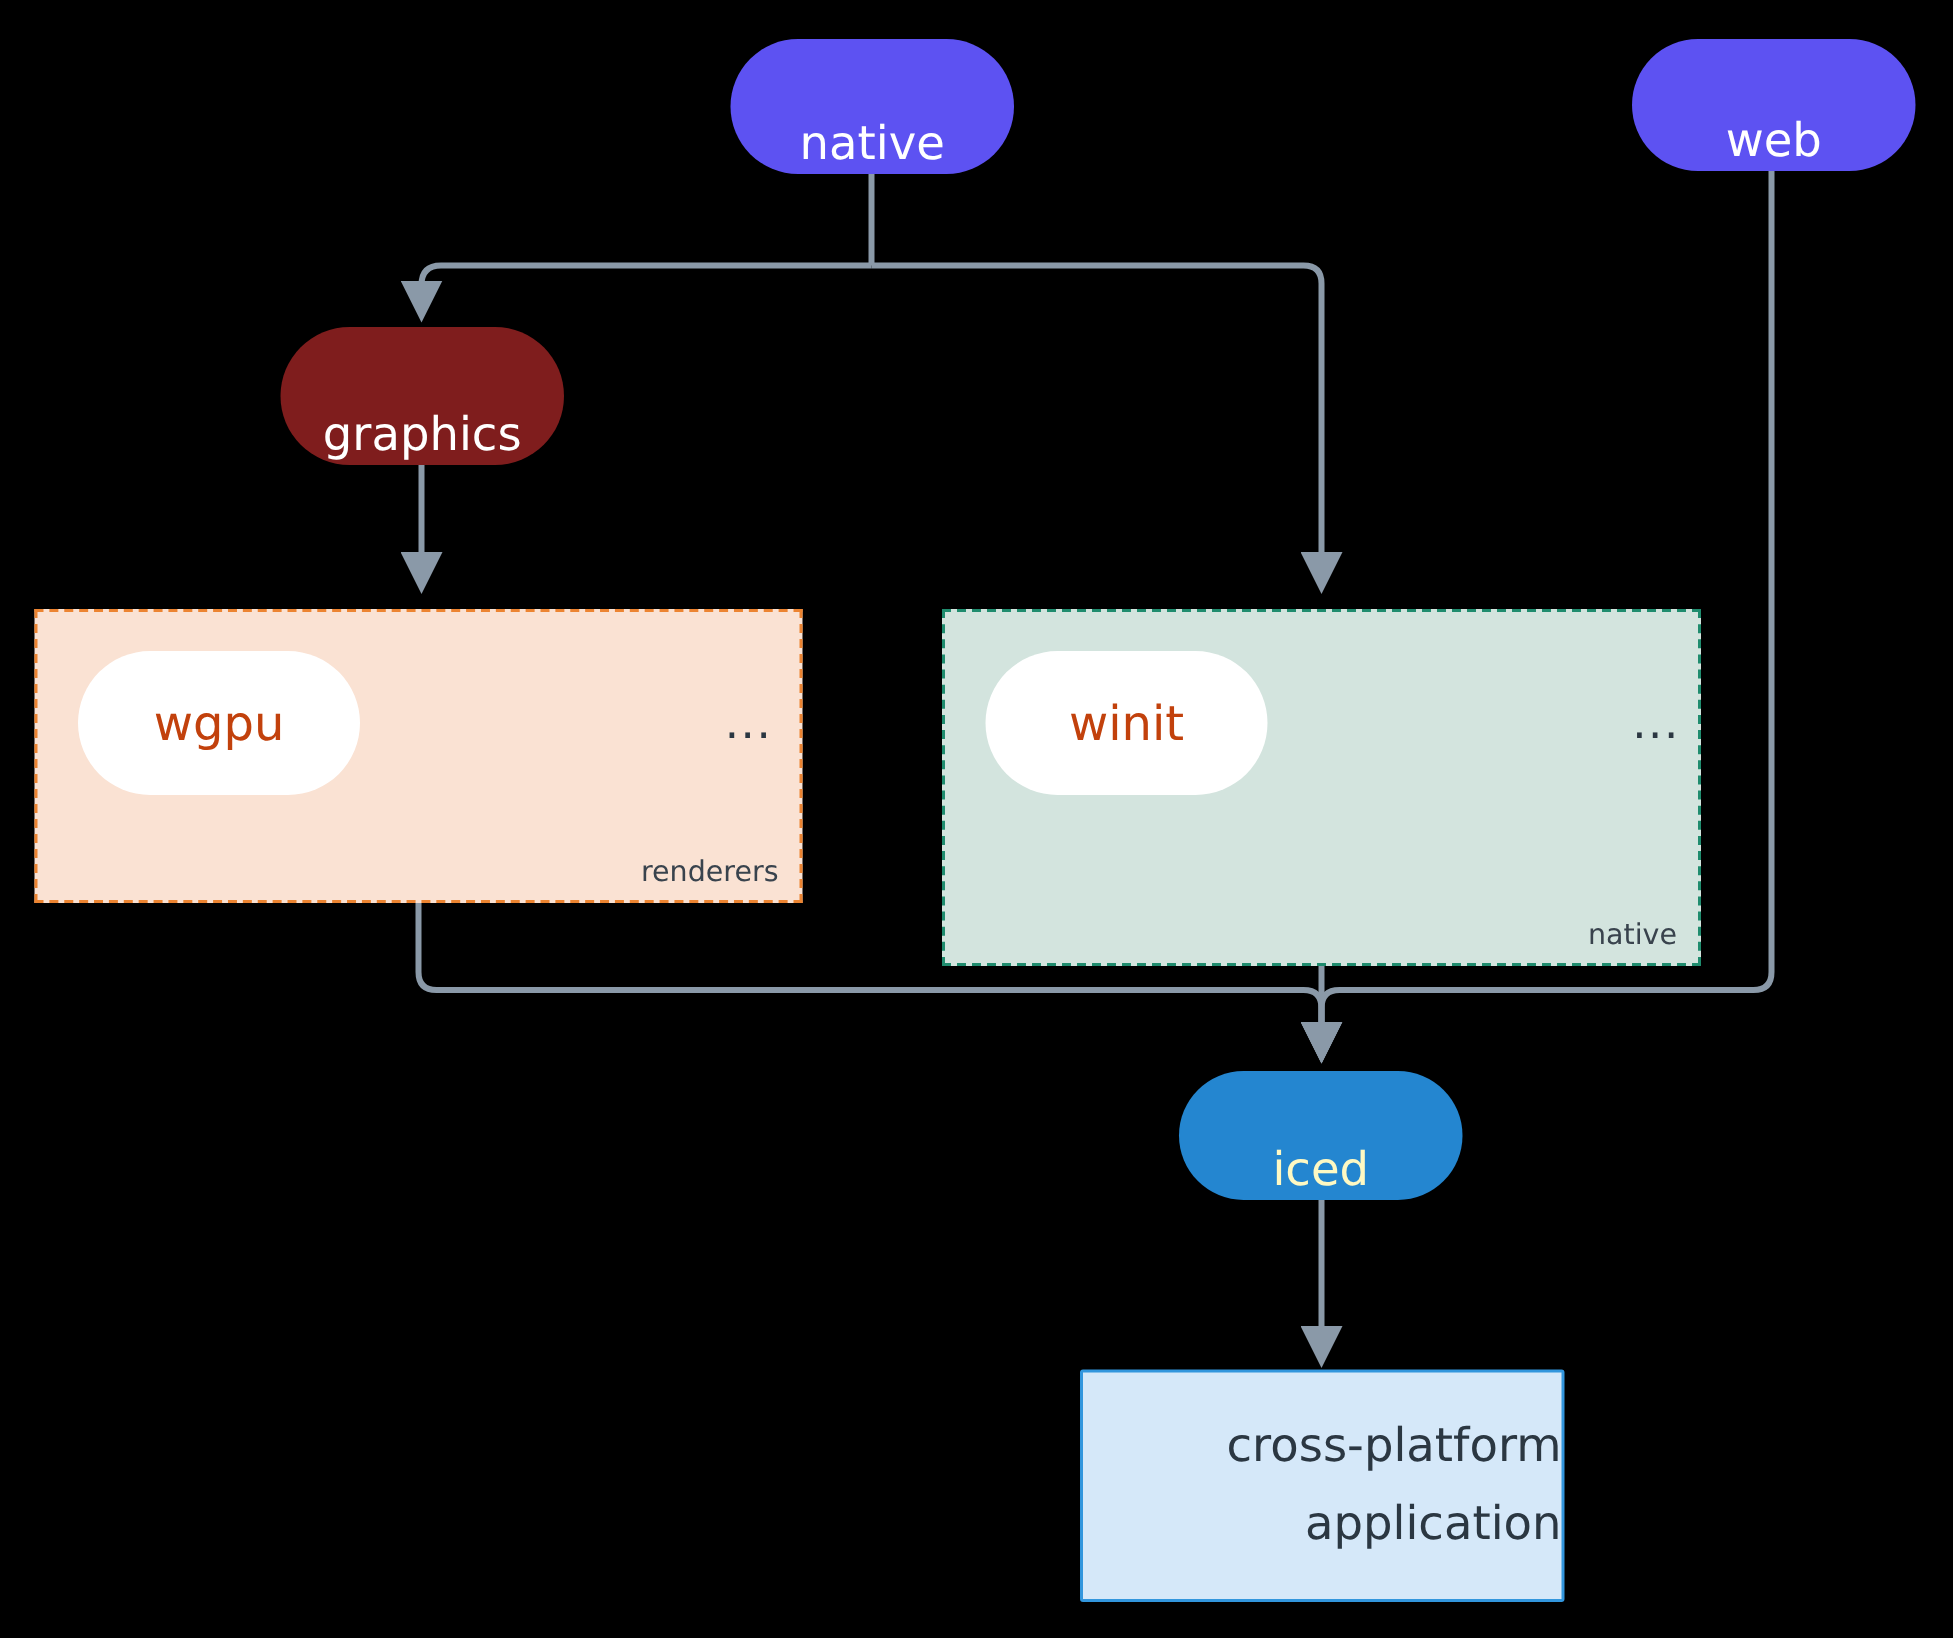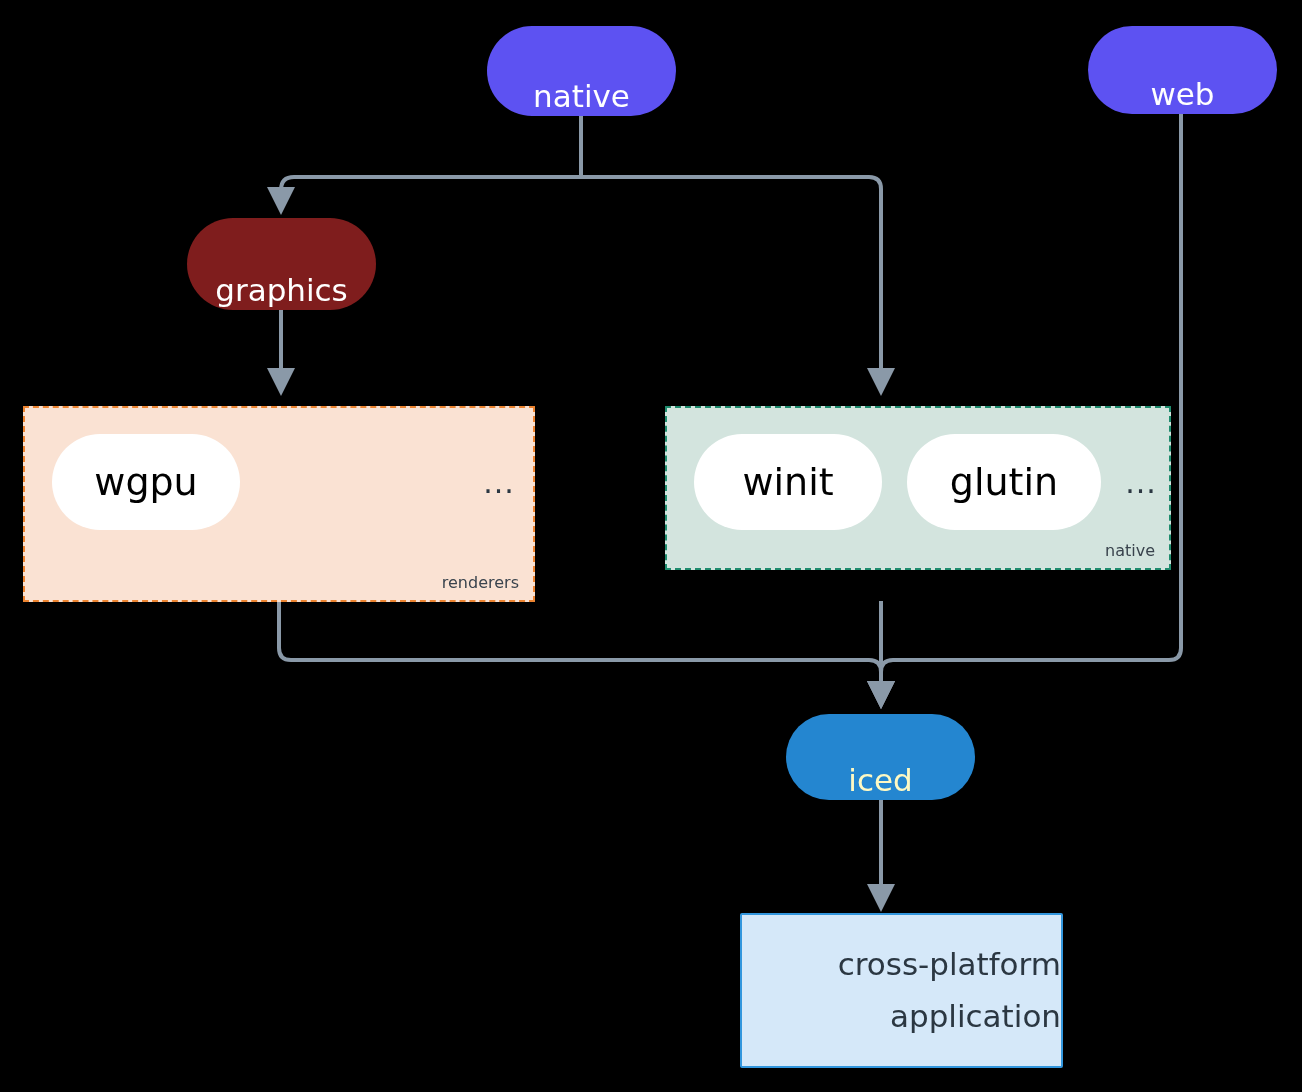--- a/index.html
+++ b/index.html
@@ -53,54 +53,53 @@
     font-size: 31px;
   }
   .node-app {
     background: #d5e8f9;
     color: #2b3742;
     border: 2px solid #3296dd;
     border-radius: 2px;
     font-size: 31px;
     white-space: normal;
     line-height: 1.65;
-    margin-left: 20px;
   }
 
   
   .cluster {
     position: absolute;
     box-sizing: border-box;
   }
   .cluster-renderers {
     background: #fae2d3;
     border: 2px dashed #ec8431;
   }
   .cluster-shells {
     background: #d3e4de;
     border: 2px dashed #1f8c6e;
   }
   .cluster-label {
     position: absolute;
     right: 14px;
     bottom: 8px;
-    font-size: 16px;
+    font-size: 19px;
     color: #39434d;
   }
 
   
   .leaf {
     position: absolute;
     display: flex;
     align-items: center;
     justify-content: center;
     background: #ffffff;
     border-radius: 999px;
-    color: #000000;
-    font-size: 38px;
+    color: #c2410c;
+    font-size: 32px;
     box-sizing: border-box;
   }
   .ellipsis {
     position: absolute;
     display: flex;
     align-items: center;
     justify-content: center;
     color: #2b3742;
     font-size: 30px;
     letter-spacing: 1px;
@@ -151,26 +150,23 @@
   </div>
 
   <div class="cluster cluster-renderers" style="left:23px; top:406px; width:512px; height:196px;">
     <div class="leaf" style="left:27px; top:26px; width:188px; height:96px;">
       <span>wgpu</span>
     </div>
     <div class="ellipsis" style="left:452px; top:26px; width:44px; height:96px;">...</div>
     <div class="cluster-label">renderers</div>
   </div>
 
-  <div class="cluster cluster-shells" style="left:665px; top:406px; width:506px; height:164px;">
+  <div class="cluster cluster-shells" style="left:628px; top:406px; width:506px; height:238px;">
     <div class="leaf" style="left:27px; top:26px; width:188px; height:96px;">
       <span>winit</span>
-    </div>
-    <div class="leaf" style="left:240px; top:26px; width:194px; height:96px;">
-      <span>glutin</span>
     </div>
     <div class="ellipsis" style="left:452px; top:26px; width:44px; height:96px;">...</div>
     <div class="cluster-label">native</div>
   </div>
 
   <div class="node pill node-iced" style="left:786px; top:714px; width:189px; height:86px;">
     <span>iced</span>
   </div>
 
   <div class="node node-app" style="left:720px; top:913px; width:323px; height:155px; flex-direction:column;">

